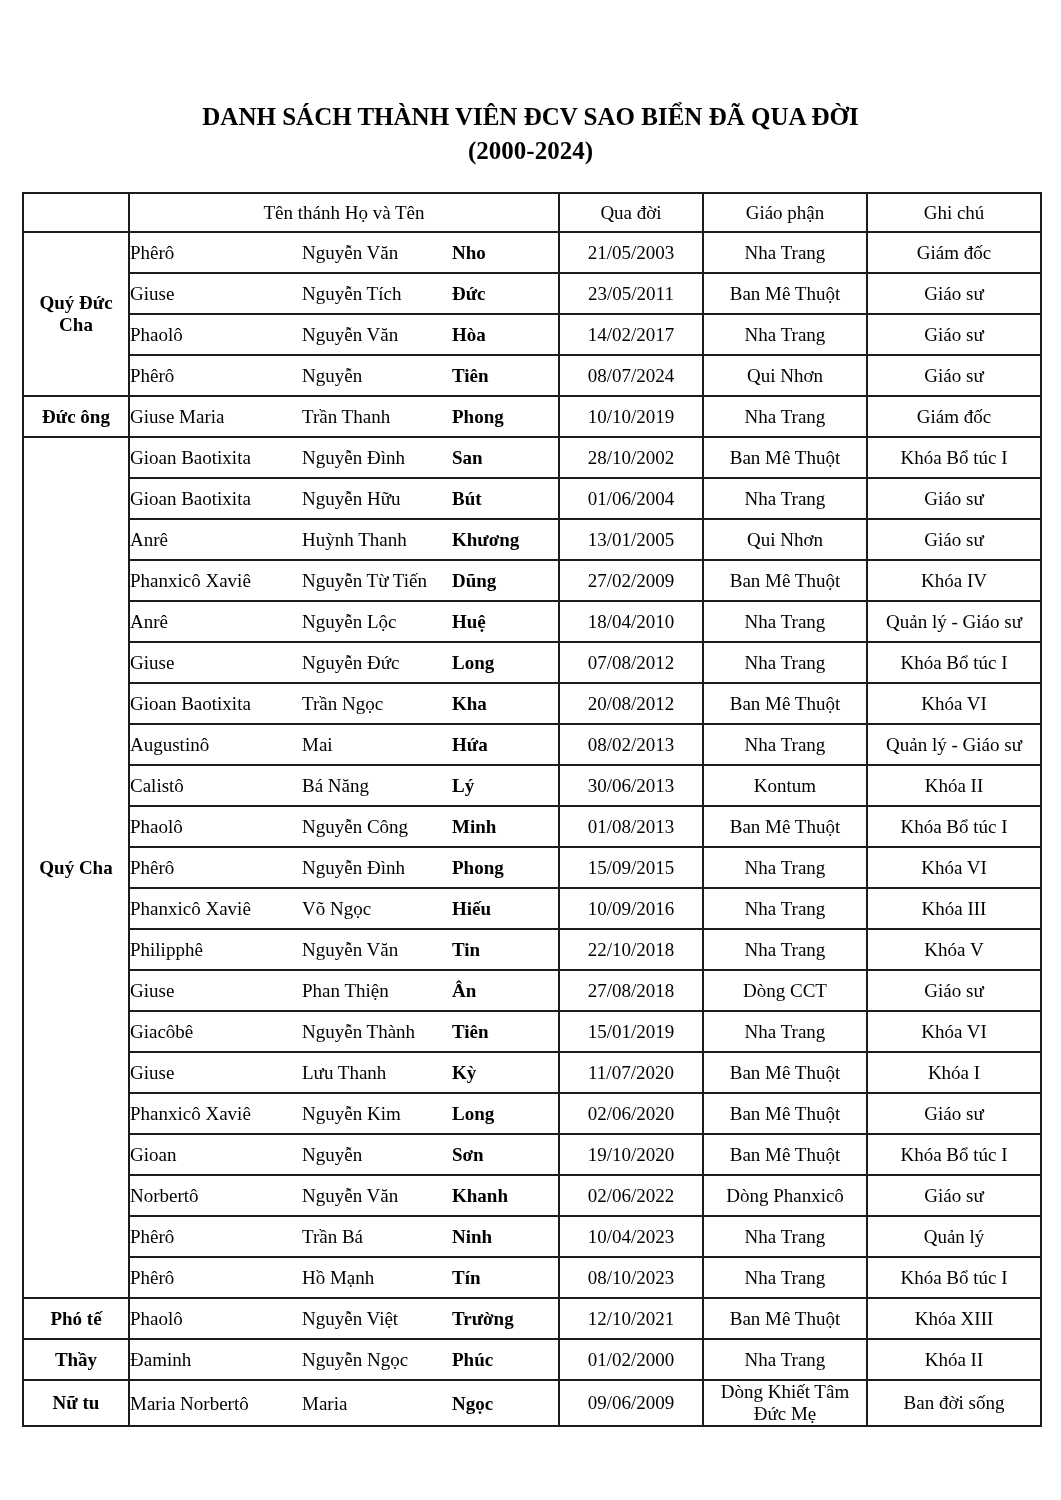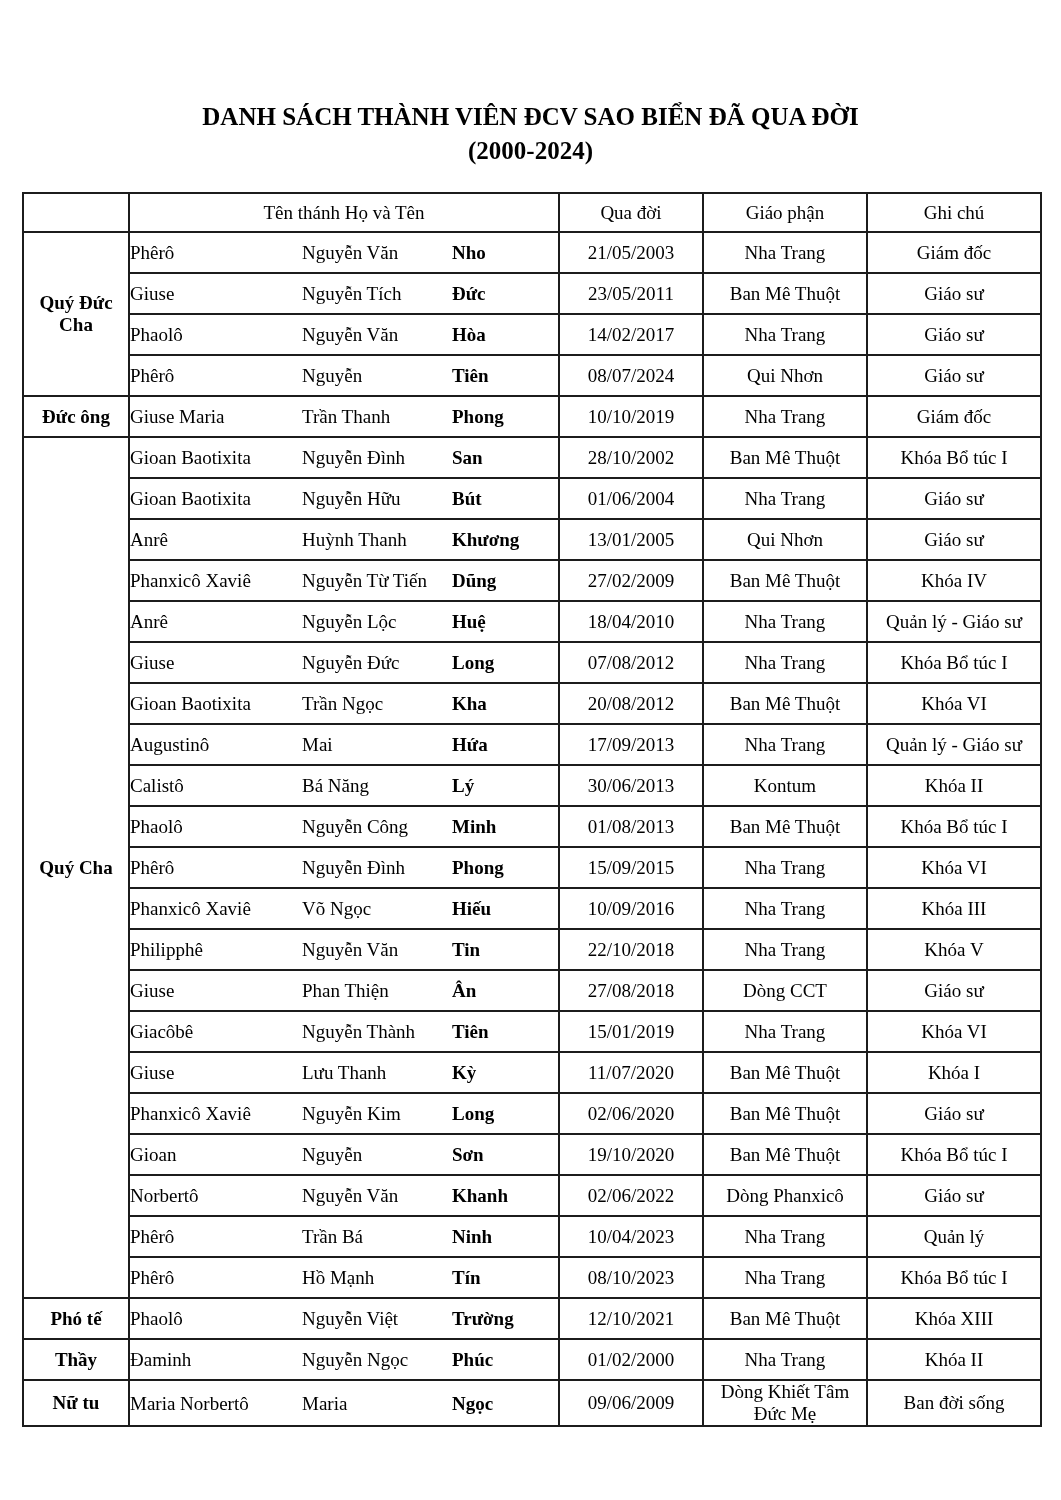--- a/index.html
+++ b/index.html
@@ -176,21 +176,21 @@
       <td class="center">Khóa Bổ túc I</td>
     </tr>
         <tr>
       <td class="name-cell"><span class="saint">Gioan Baotixita</span><span class="middle">Trần Ngọc</span><span class="given">Kha</span></td>
       <td class="center">20/08/2012</td>
       <td class="center">Ban Mê Thuột</td>
       <td class="center">Khóa VI</td>
     </tr>
         <tr>
       <td class="name-cell"><span class="saint">Augustinô</span><span class="middle">Mai</span><span class="given">Hứa</span></td>
-      <td class="center">17/09/2013</td>
+      <td class="center">08/02/2013</td>
       <td class="center">Nha Trang</td>
       <td class="center">Quản lý - Giáo sư</td>
     </tr>
         <tr>
       <td class="name-cell"><span class="saint">Calistô</span><span class="middle">Bá Năng</span><span class="given">Lý</span></td>
       <td class="center">30/06/2013</td>
       <td class="center">Kontum</td>
       <td class="center">Khóa II</td>
     </tr>
         <tr>

